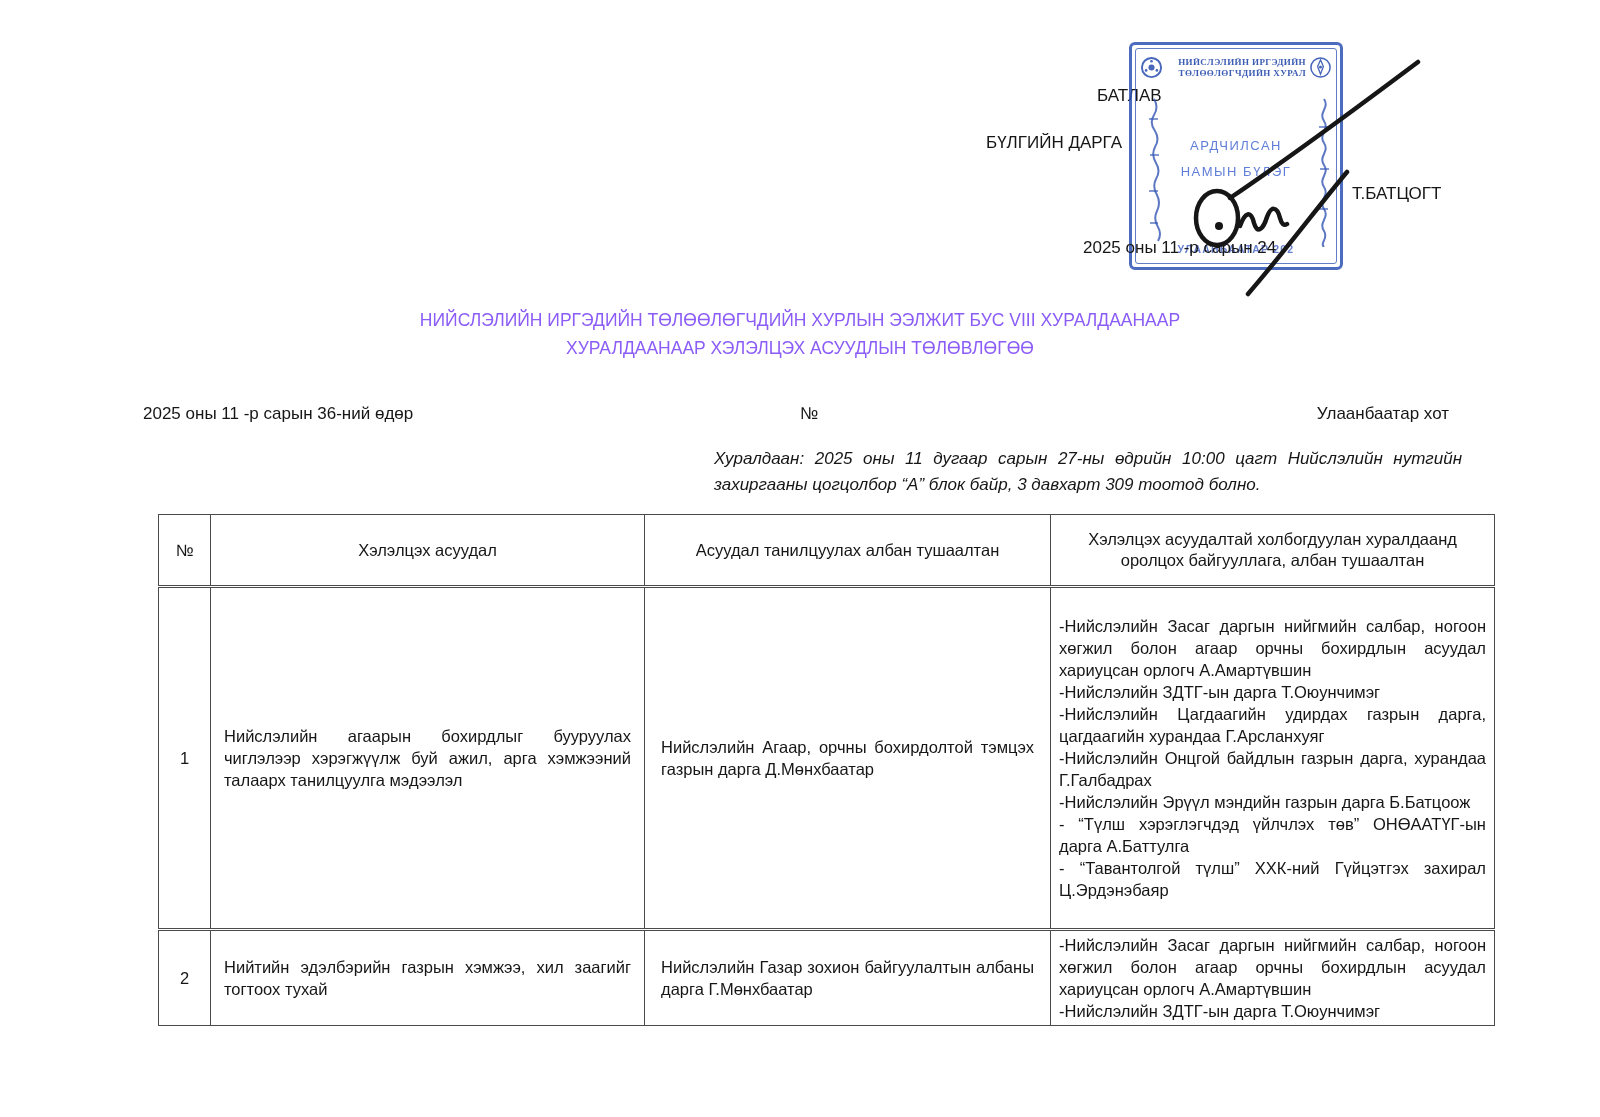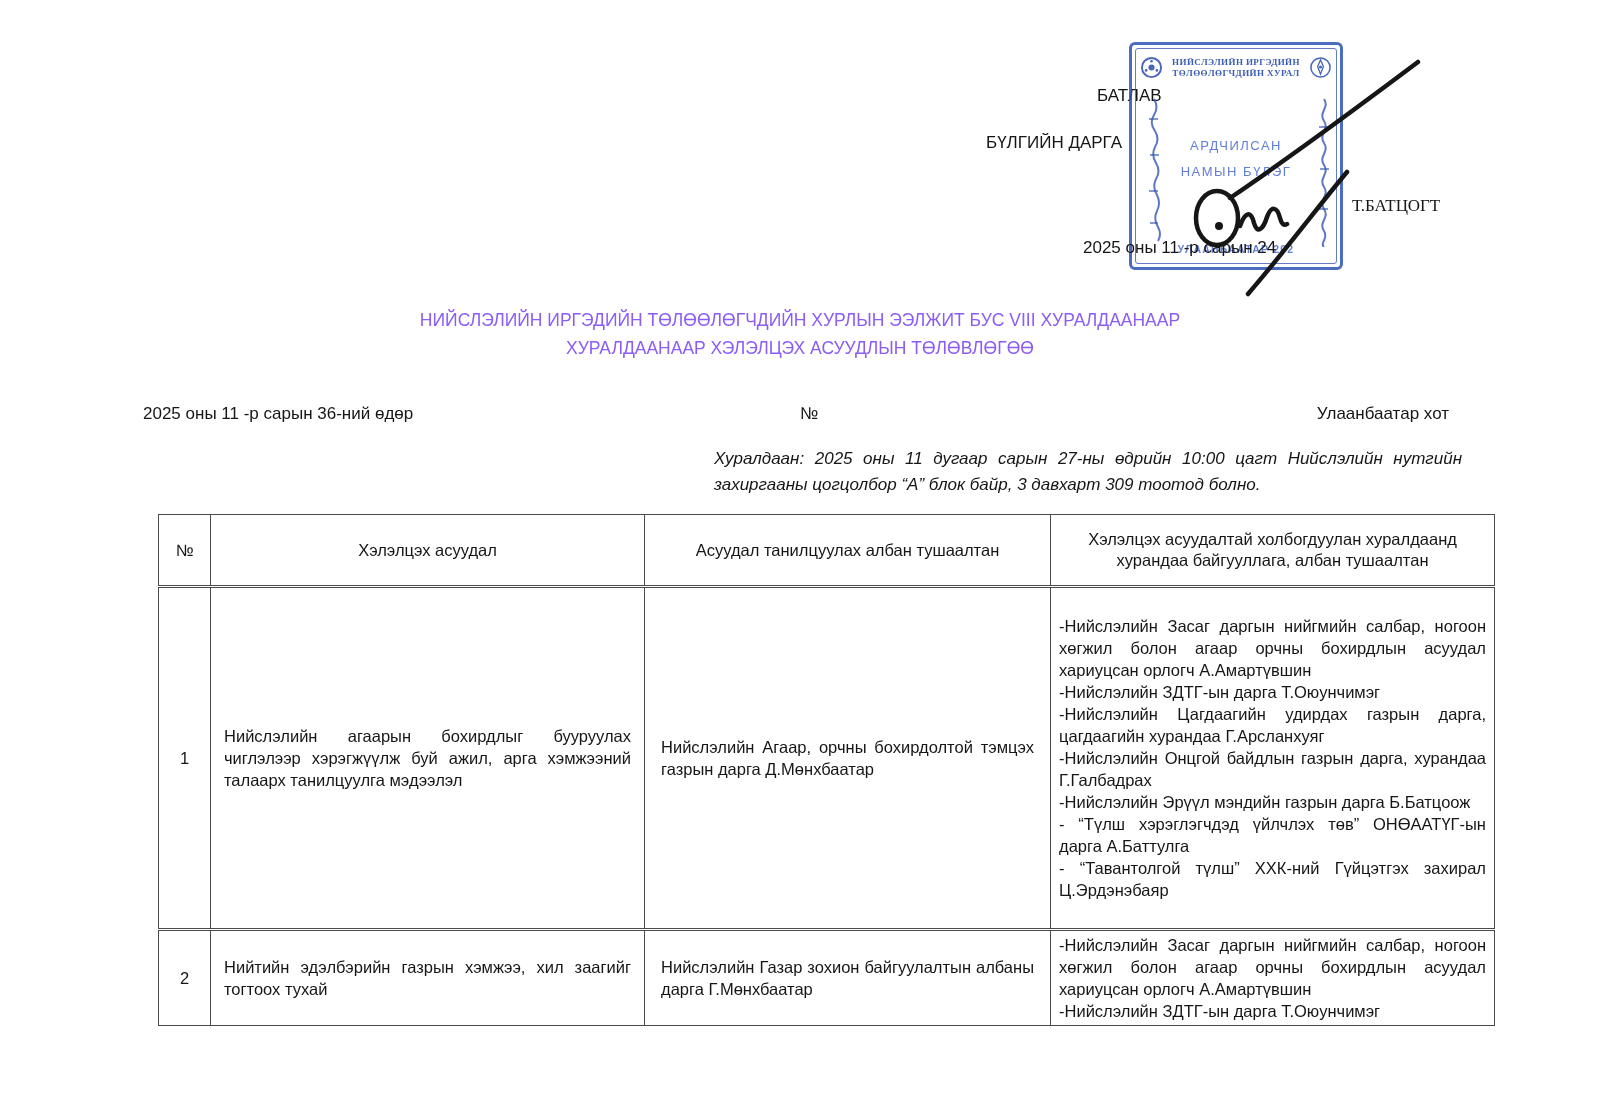--- a/index.html
+++ b/index.html
@@ -11,21 +11,21 @@
   
   .appr { font-size:17px; color:#161616; white-space:nowrap; }
   #appr-line1 { width:470px; text-align:justify; text-align-last:justify; white-space:normal; }
 
   
   .stamp { left:1129px; top:42px; width:214px; height:228px;
            border:3px solid rgba(45,82,180,.85); border-radius:6px; z-index:1; }
   .stamp-inner { position:absolute; inset:3px; border:1px solid rgba(45,82,180,.75); border-radius:3px; }
   .stamp-head { position:absolute; top:11px; left:8px; right:8px; display:flex; align-items:center; gap:3px; }
   .stamp-org { flex:1; font-family:"Liberation Serif", serif; font-weight:bold; font-size:9px;
-               line-height:11px; letter-spacing:.4px; color:rgba(50,84,175,.95); text-align:center; }
+               line-height:11px; letter-spacing:.4px; color:rgba(50,84,175,.95); text-align:right; }
   .emblem { width:23px; height:23px; flex:0 0 auto; }
   .stamp-center { position:absolute; top:88px; left:0; right:0; text-align:center;
                   font-weight:normal; font-size:13px; line-height:26px; letter-spacing:1.5px;
                   color:rgba(82,114,212,.92); }
   .stamp-bottom { position:absolute; top:198px; left:0; right:0; text-align:center;
                   font-weight:bold; font-size:10.5px; letter-spacing:1.2px; color:rgba(75,104,196,.85); }
   .vscript { position:absolute; top:52px; }
 
   
   .title { left:0; top:306px; width:1600px; text-align:center; font-size:17.5px;
@@ -52,21 +52,21 @@
 
   svg { display:block; }
 </style>
 </head>
 <body>
 
 <div class="page">
 
   <div class="abs appr" style="left:1097px; top:86px;">БАТЛАВ</div>
   <div class="abs appr" style="left:986px; top:133px;">БҮЛГИЙН ДАРГА</div>
-  <div class="abs appr" style="left:1352px; top:196px;font-family:Liberation Serif, serif;">Т.БАТЦОГТ</div>
+  <div class="abs appr" style="left:1352px; top:184px;">Т.БАТЦОГТ</div>
   <div class="abs appr" style="left:1083px; top:238px; z-index:3;">2025 оны  11 -р сарын 24</div>
 
   <div class="abs stamp">
     <div class="stamp-inner"></div>
 
     <div class="stamp-head">
       <svg class="emblem" viewBox="0 0 24 24">
         <circle cx="12" cy="12" r="10" fill="none" stroke="rgba(52,86,180,.9)" stroke-width="2"></circle>
         <circle cx="12" cy="12" r="3.2" fill="rgba(52,86,180,.9)"></circle>
         <circle cx="12" cy="5.5" r="1.4" fill="rgba(52,86,180,.9)"></circle>
@@ -127,21 +127,21 @@
         <col style="width:52px">
         <col style="width:434px">
         <col style="width:406px">
         <col style="width:444px">
       </colgroup>
     <tbody>
       <tr class="hdr">
         <td>№</td>
         <td>Хэлэлцэх асуудал</td>
         <td>Асуудал танилцуулах албан тушаалтан</td>
-        <td>Хэлэлцэх асуудалтай холбогдуулан хуралдаанд хурандаа байгууллага, албан тушаалтан</td>
+        <td>Хэлэлцэх асуудалтай холбогдуулан хуралдаанд оролцох байгууллага, албан тушаалтан</td>
       </tr>
       <tr class="r1">
         <td class="cell-num">1</td>
         <td class="cell-issue">Нийслэлийн агаарын бохирдлыг бууруулах чиглэлээр хэрэгжүүлж буй ажил, арга хэмжээний талаарх танилцуулга мэдээлэл</td>
         <td class="cell-presenter">Нийслэлийн Агаар, орчны бохирдолтой тэмцэх газрын дарга Д.Мөнхбаатар</td>
         <td class="cell-participants">-Нийслэлийн Засаг даргын нийгмийн салбар, ногоон хөгжил болон агаар орчны бохирдлын асуудал хариуцсан орлогч А.Амартүвшин
 -Нийслэлийн ЗДТГ-ын дарга Т.Оюунчимэг
 -Нийслэлийн Цагдаагийн удирдах газрын дарга, цагдаагийн хурандаа Г.Арсланхуяг
 -Нийслэлийн Онцгой байдлын газрын дарга, хурандаа Г.Галбадрах
 -Нийслэлийн Эрүүл мэндийн газрын дарга Б.Батцоож

